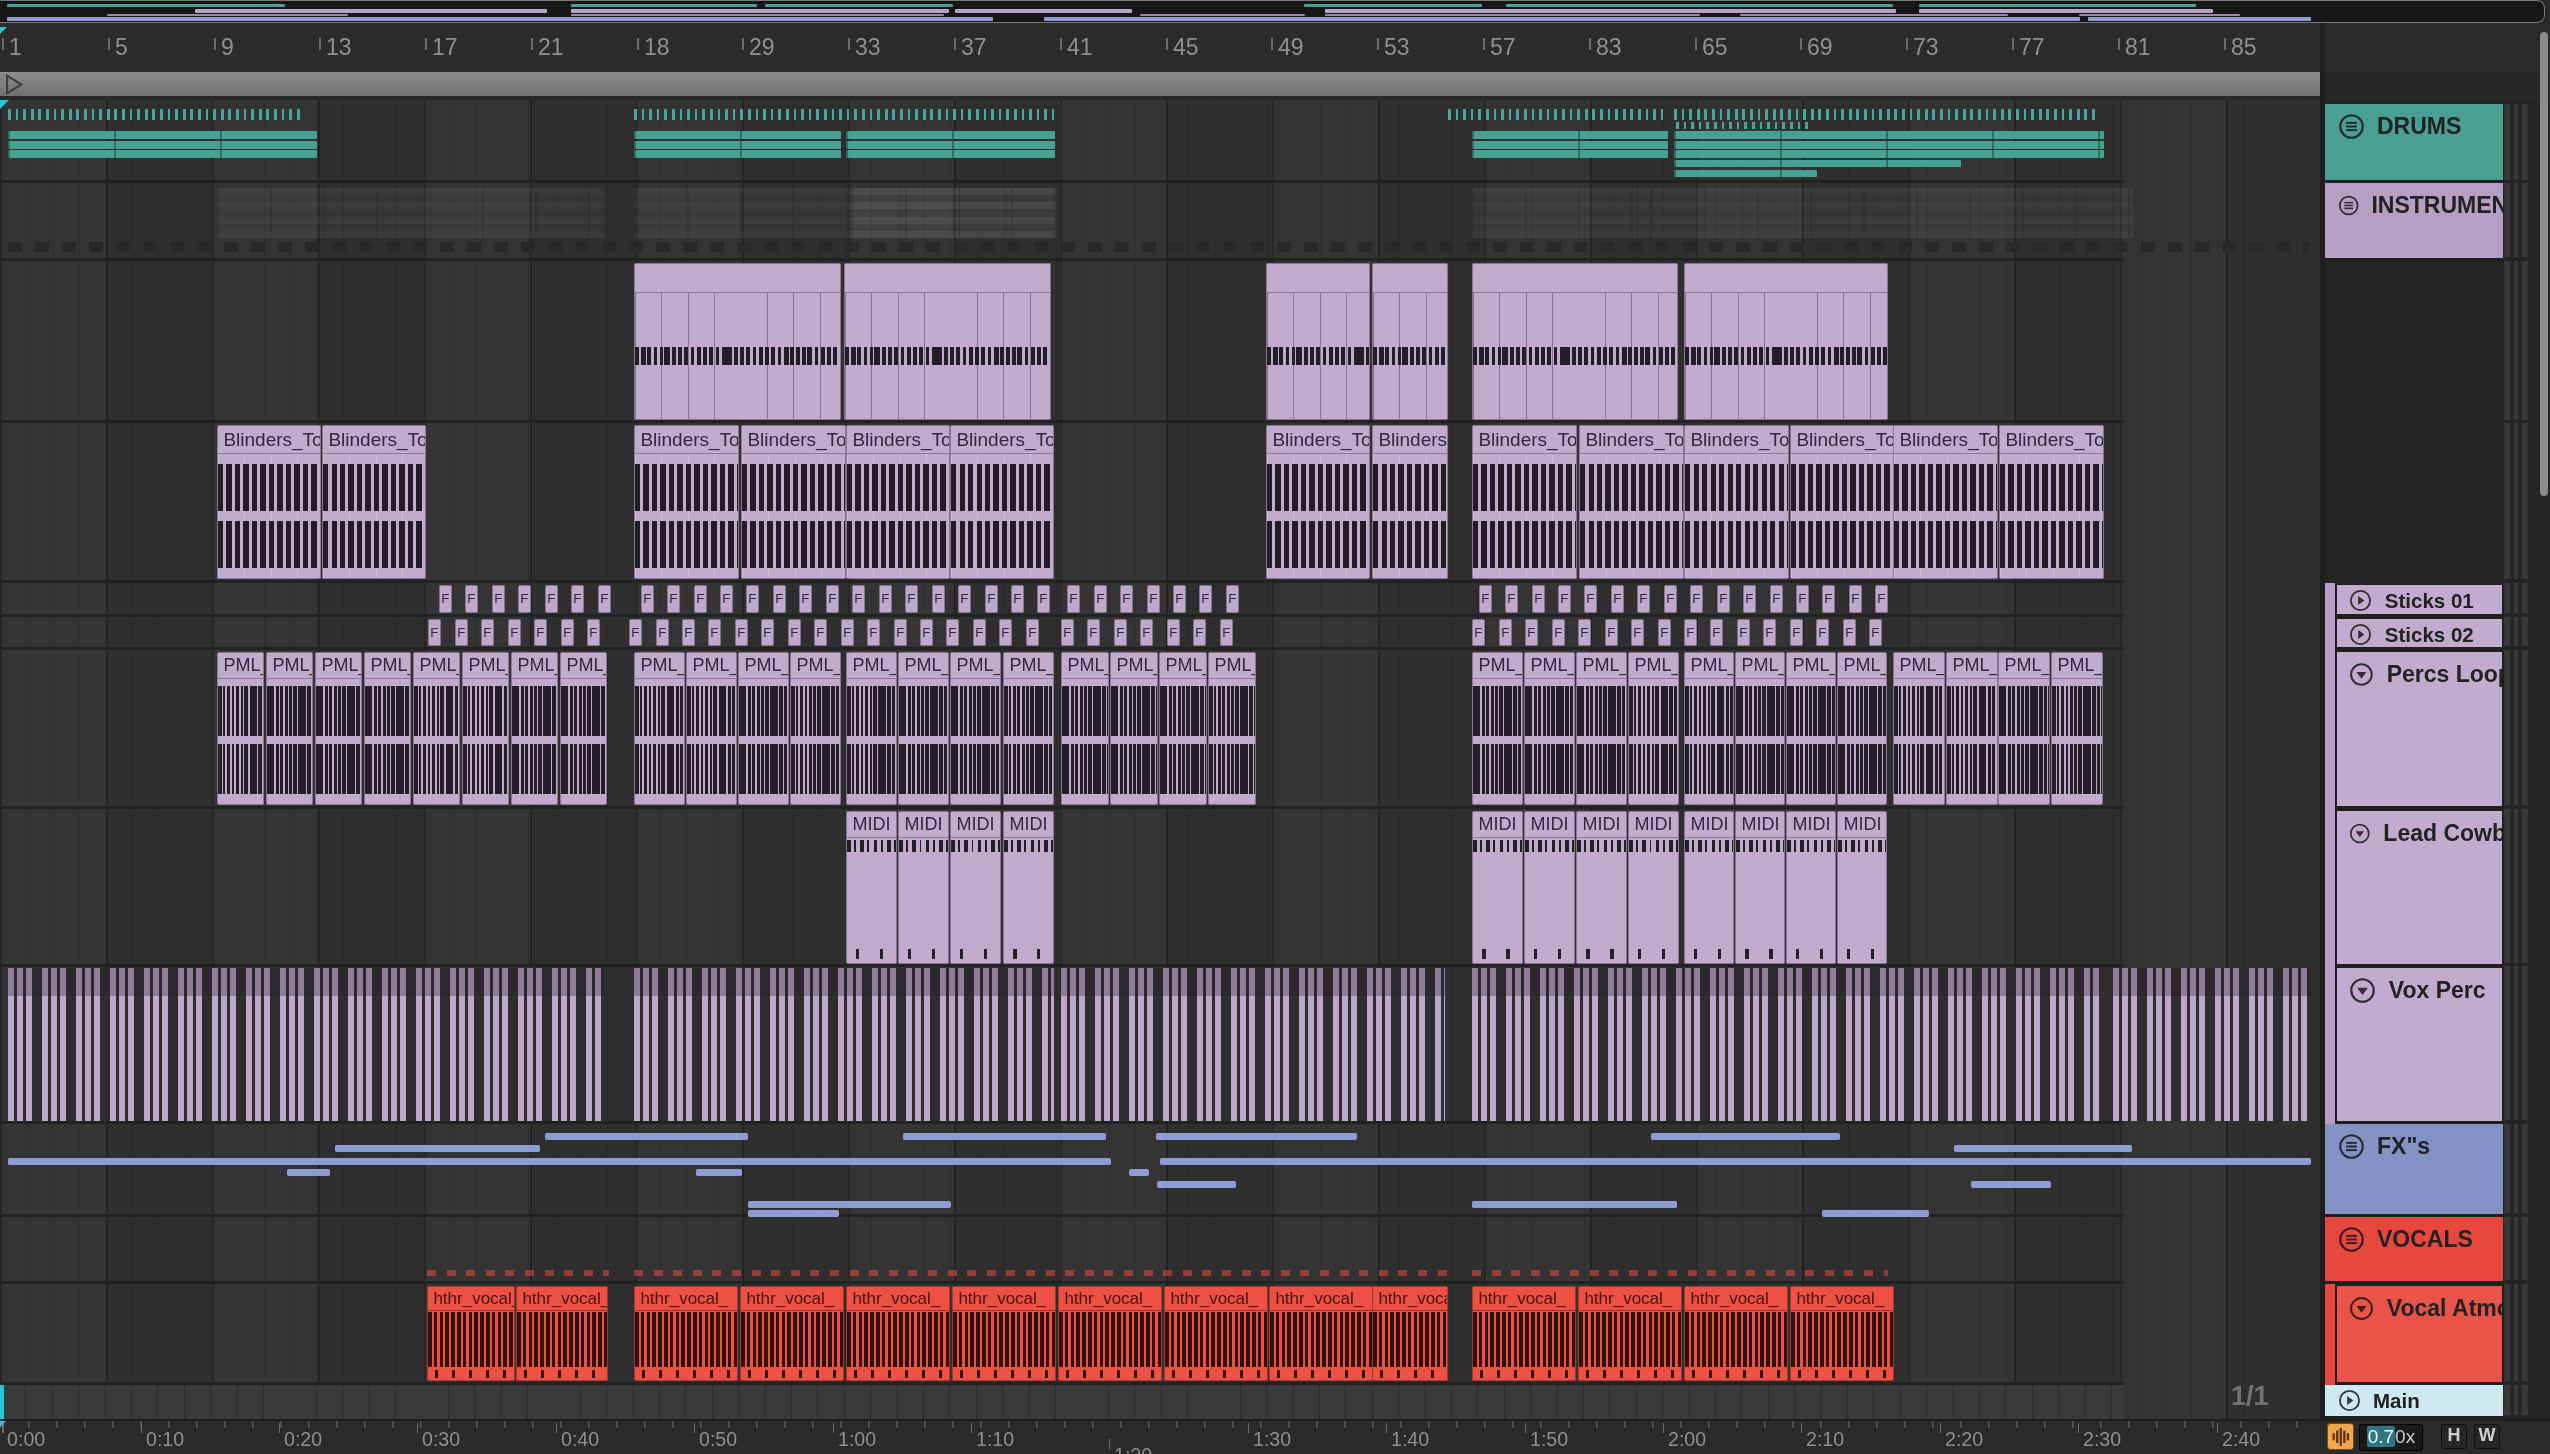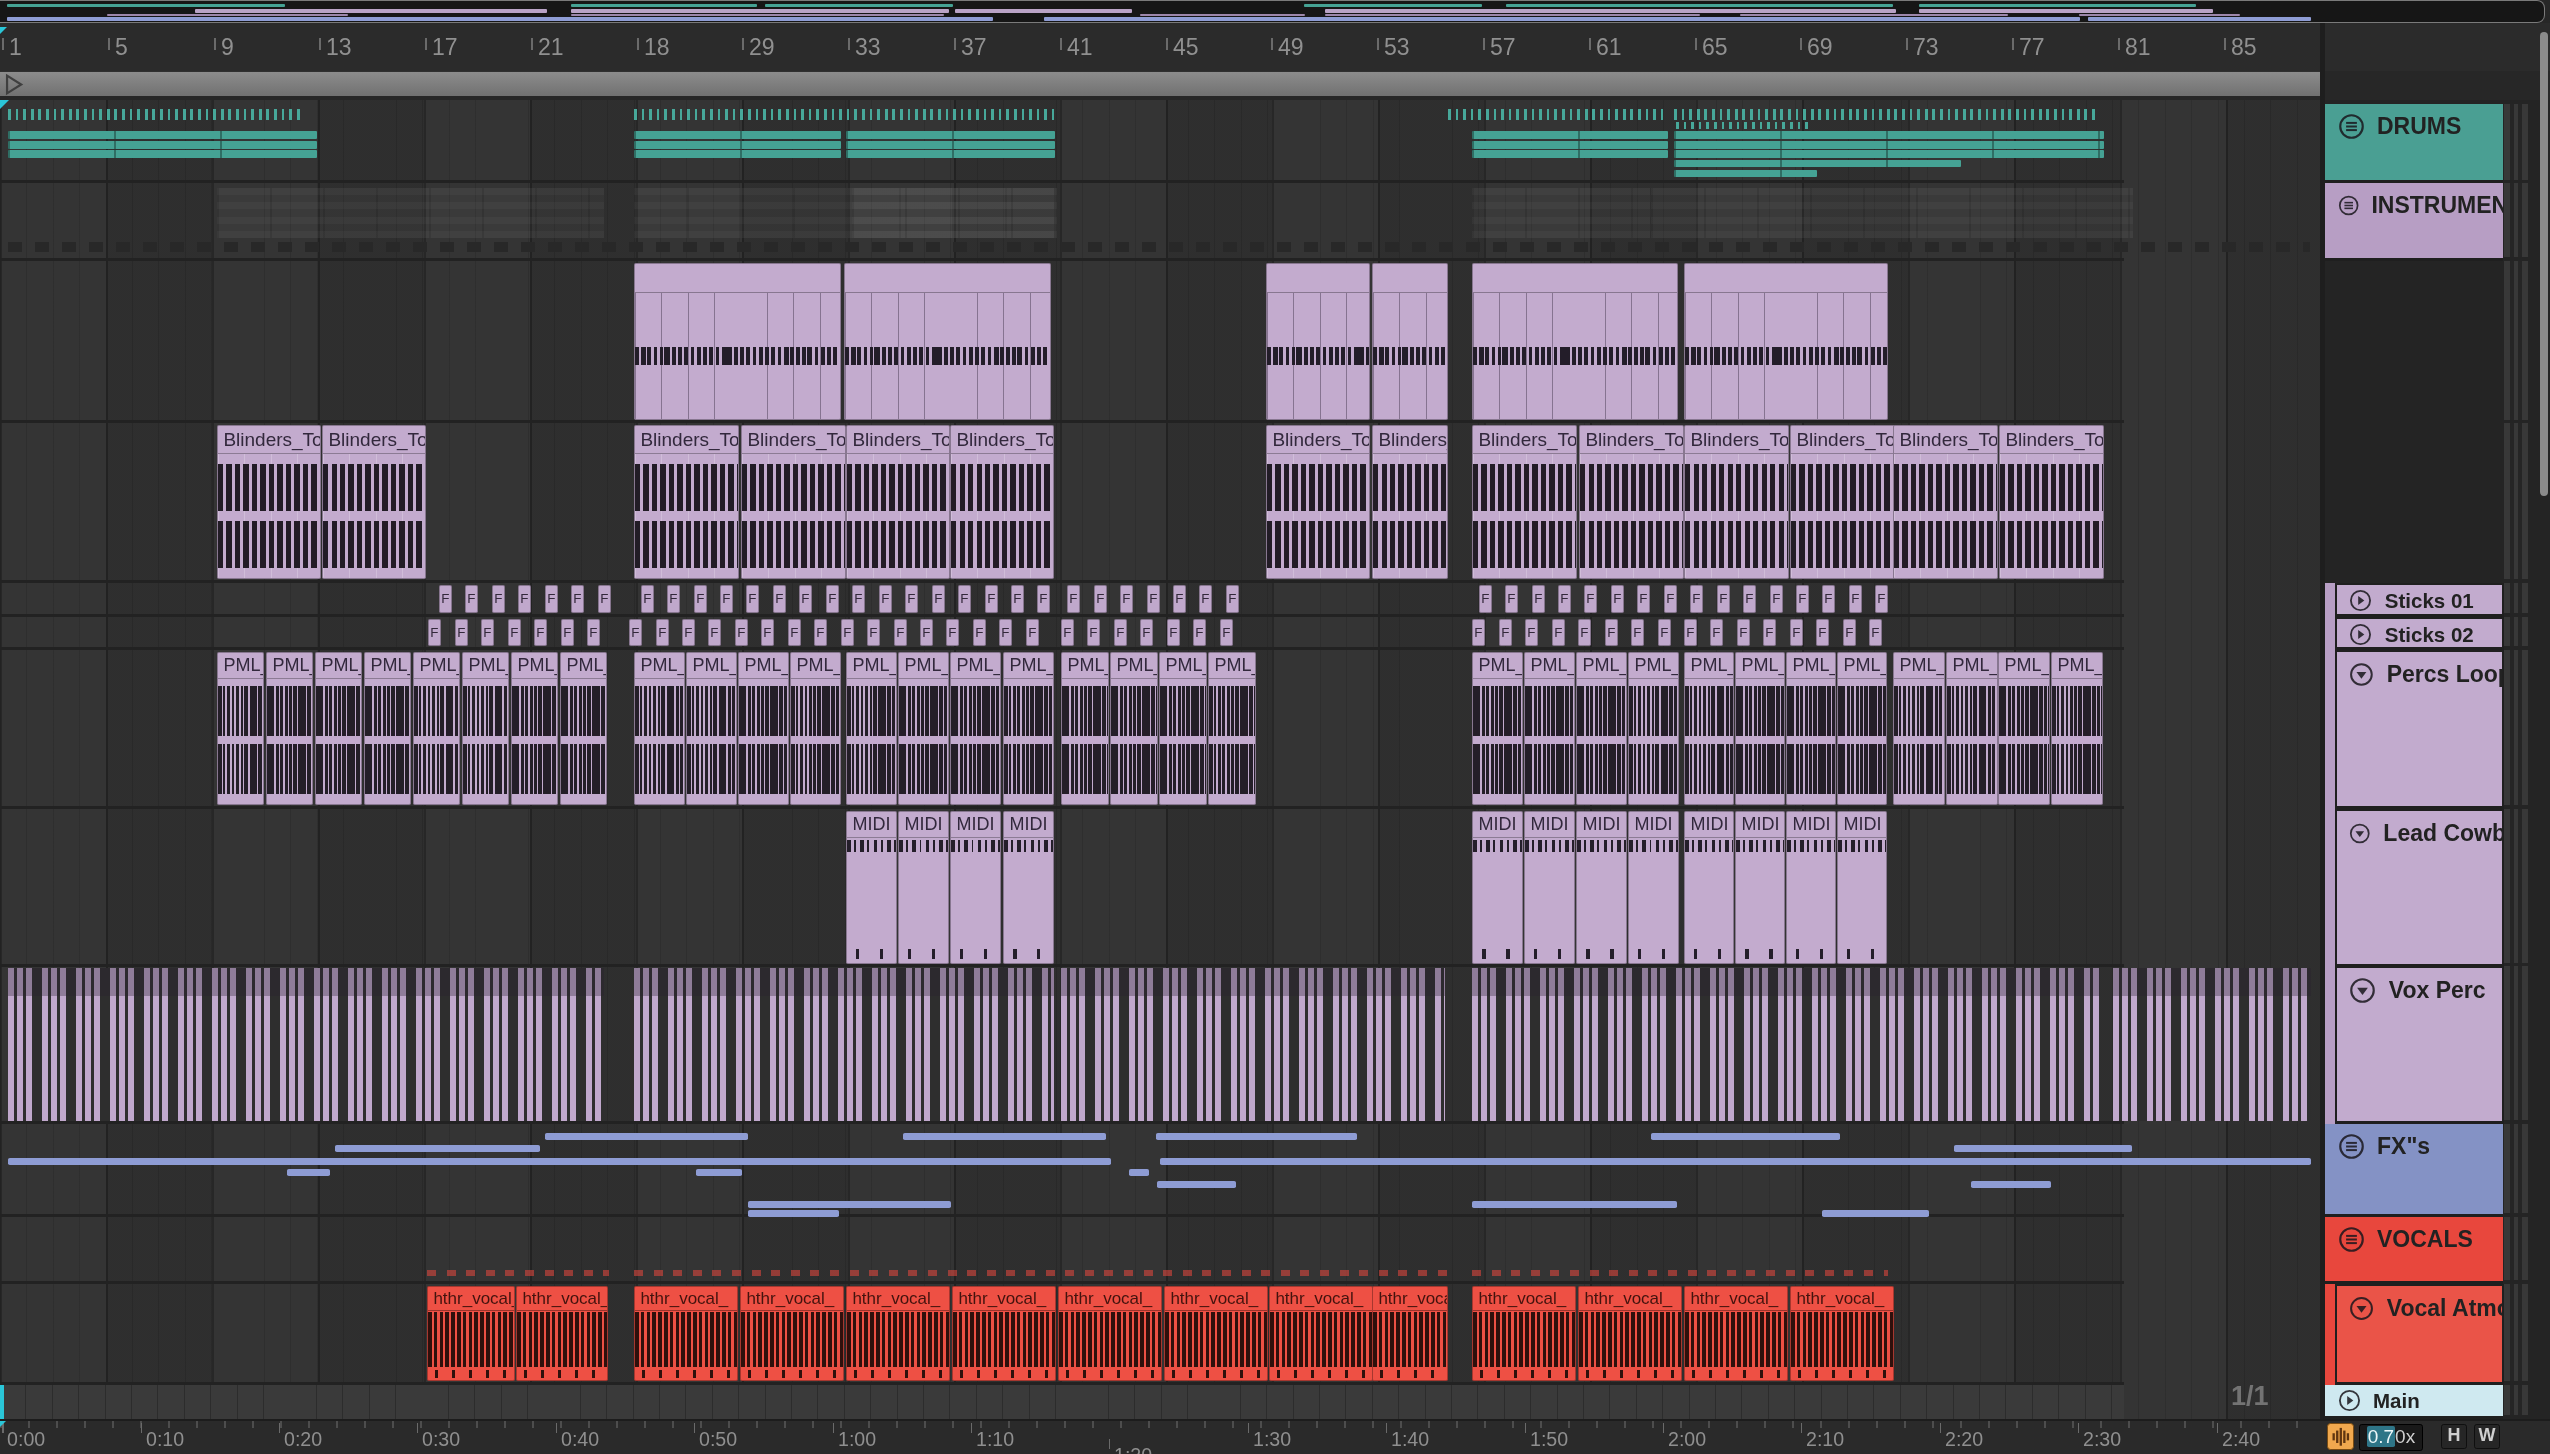--- a/index.html
+++ b/index.html
@@ -118,21 +118,21 @@
       <div class="blabel" style="left: 538px;">21</div>
       <div class="blabel" style="left: 644px;">18</div>
       <div class="blabel" style="left: 749px;">29</div>
       <div class="blabel" style="left: 855px;">33</div>
       <div class="blabel" style="left: 961px;">37</div>
       <div class="blabel" style="left: 1067px;">41</div>
       <div class="blabel" style="left: 1173px;">45</div>
       <div class="blabel" style="left: 1278px;">49</div>
       <div class="blabel" style="left: 1384px;">53</div>
       <div class="blabel" style="left: 1490px;">57</div>
-      <div class="blabel" style="left: 1596px;">61</div>
+      <div class="blabel" style="left: 1596px;">83</div>
       <div class="blabel" style="left: 1702px;">65</div>
       <div class="blabel" style="left: 1807px;">69</div>
       <div class="blabel" style="left: 1913px;">73</div>
       <div class="blabel" style="left: 2019px;">77</div>
       <div class="blabel" style="left: 2125px;">81</div>
       <div class="blabel" style="left: 2231px;">85</div>
     </div>
   <div id="scrub">
     <svg width="30" height="25" viewBox="0 0 34 28">
       <polygon points="8,4 24,14 8,24" fill="none" stroke="#3f3f3f" stroke-width="2.5"></polygon>

